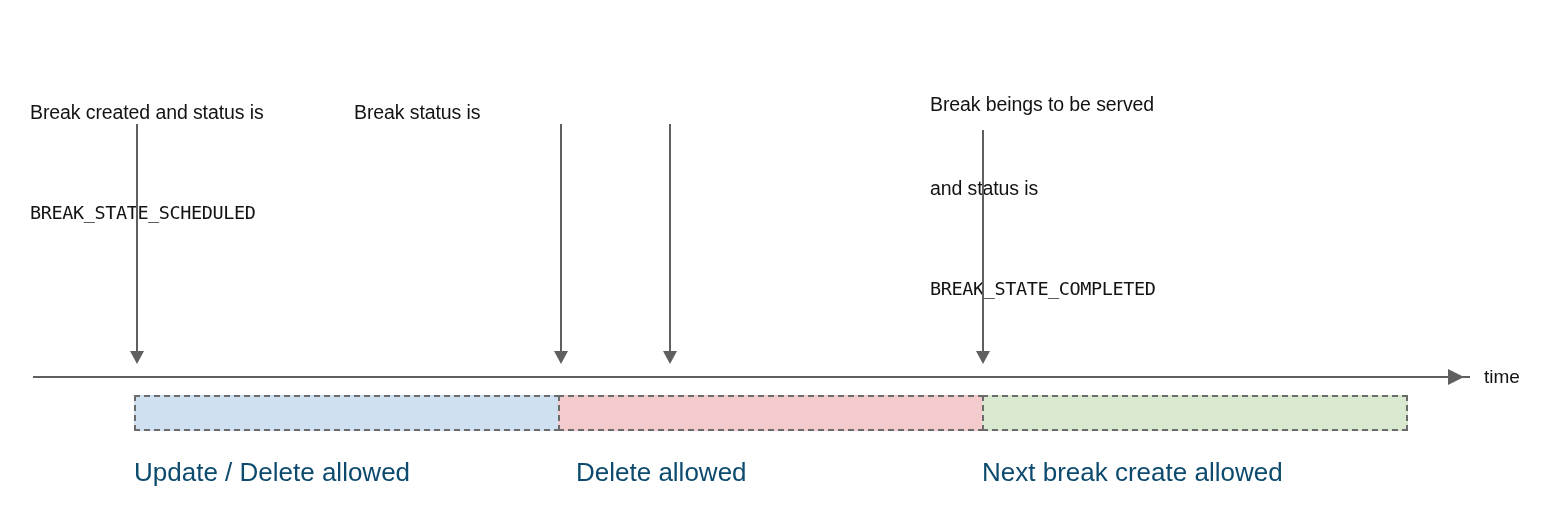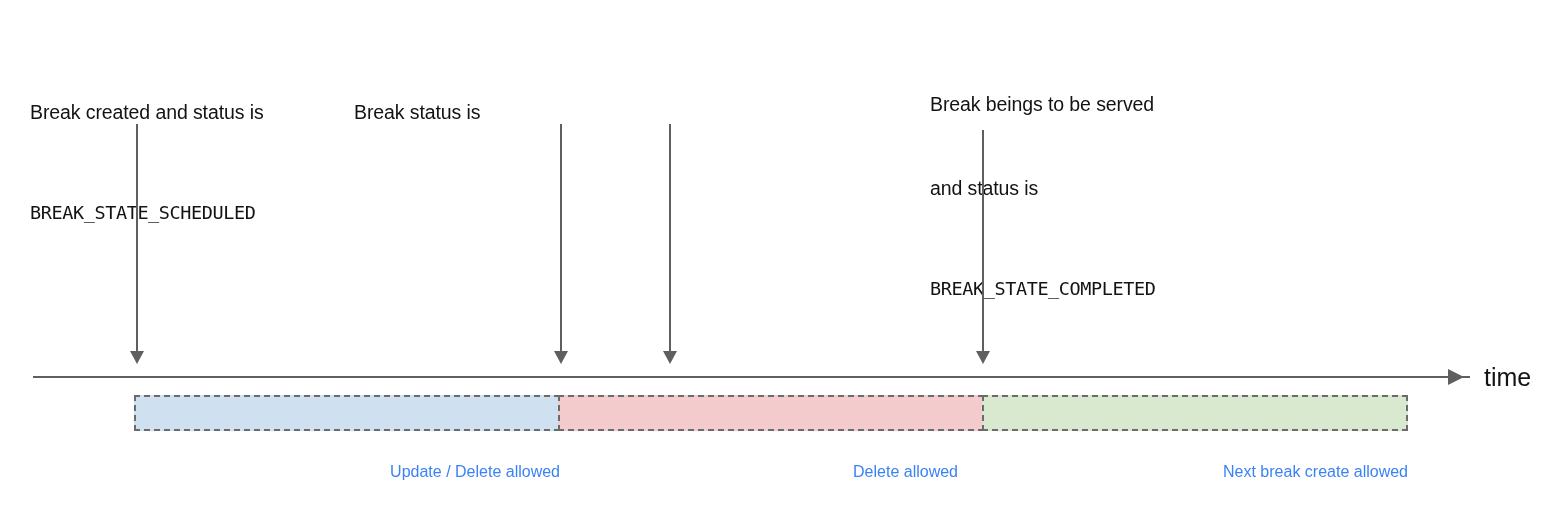--- a/index.html
+++ b/index.html
@@ -90,49 +90,49 @@
     width: 0;
     height: 0;
     border-top: 8px solid transparent;
     border-bottom: 8px solid transparent;
     border-left: 16px solid #5f5f5f;
   }
   #time-axis-label {
     position: absolute;
     left: 1484px;
     top: 365px;
-    font-size: 25px;
+    font-size: 19px;
     color: #131313;
     line-height: 24px;
   }
 
   
   .phase-bar {
     position: absolute;
     top: 395px;
     height: 36px;
     box-sizing: border-box;
     border: 2px dashed #6b6b6b;
   }
   #bar-scheduled  { left: 134px;  width: 426px; }
   #bar-decisioned { left: 558px;  width: 426px; }
   #bar-completed  { left: 982px;  width: 426px; }
 
   
   .phase-caption {
     position: absolute;
     top: 458px;
-    font-size: 16px;
+    font-size: 26px;
     line-height: 28px;
-    text-align: right;
-    color: #3b82f6;
+    text-align: left;
+    color: #0c4a6e;
     white-space: nowrap;
   }
   #caption-1 { left: 134px;  width: 426px; }
-  #caption-2 { left: 532px;  width: 426px; }
+  #caption-2 { left: 576px;  width: 426px; }
   #caption-3 { left: 982px;  width: 426px; }
 </style>
 </head>
 <body>
 
 <div id="diagram">
 
   <div class="annotation" id="ann-1">
     <span class="ann-line">Break created and status is</span>
     <span class="ann-line mono">BREAK_STATE_SCHEDULED</span>

